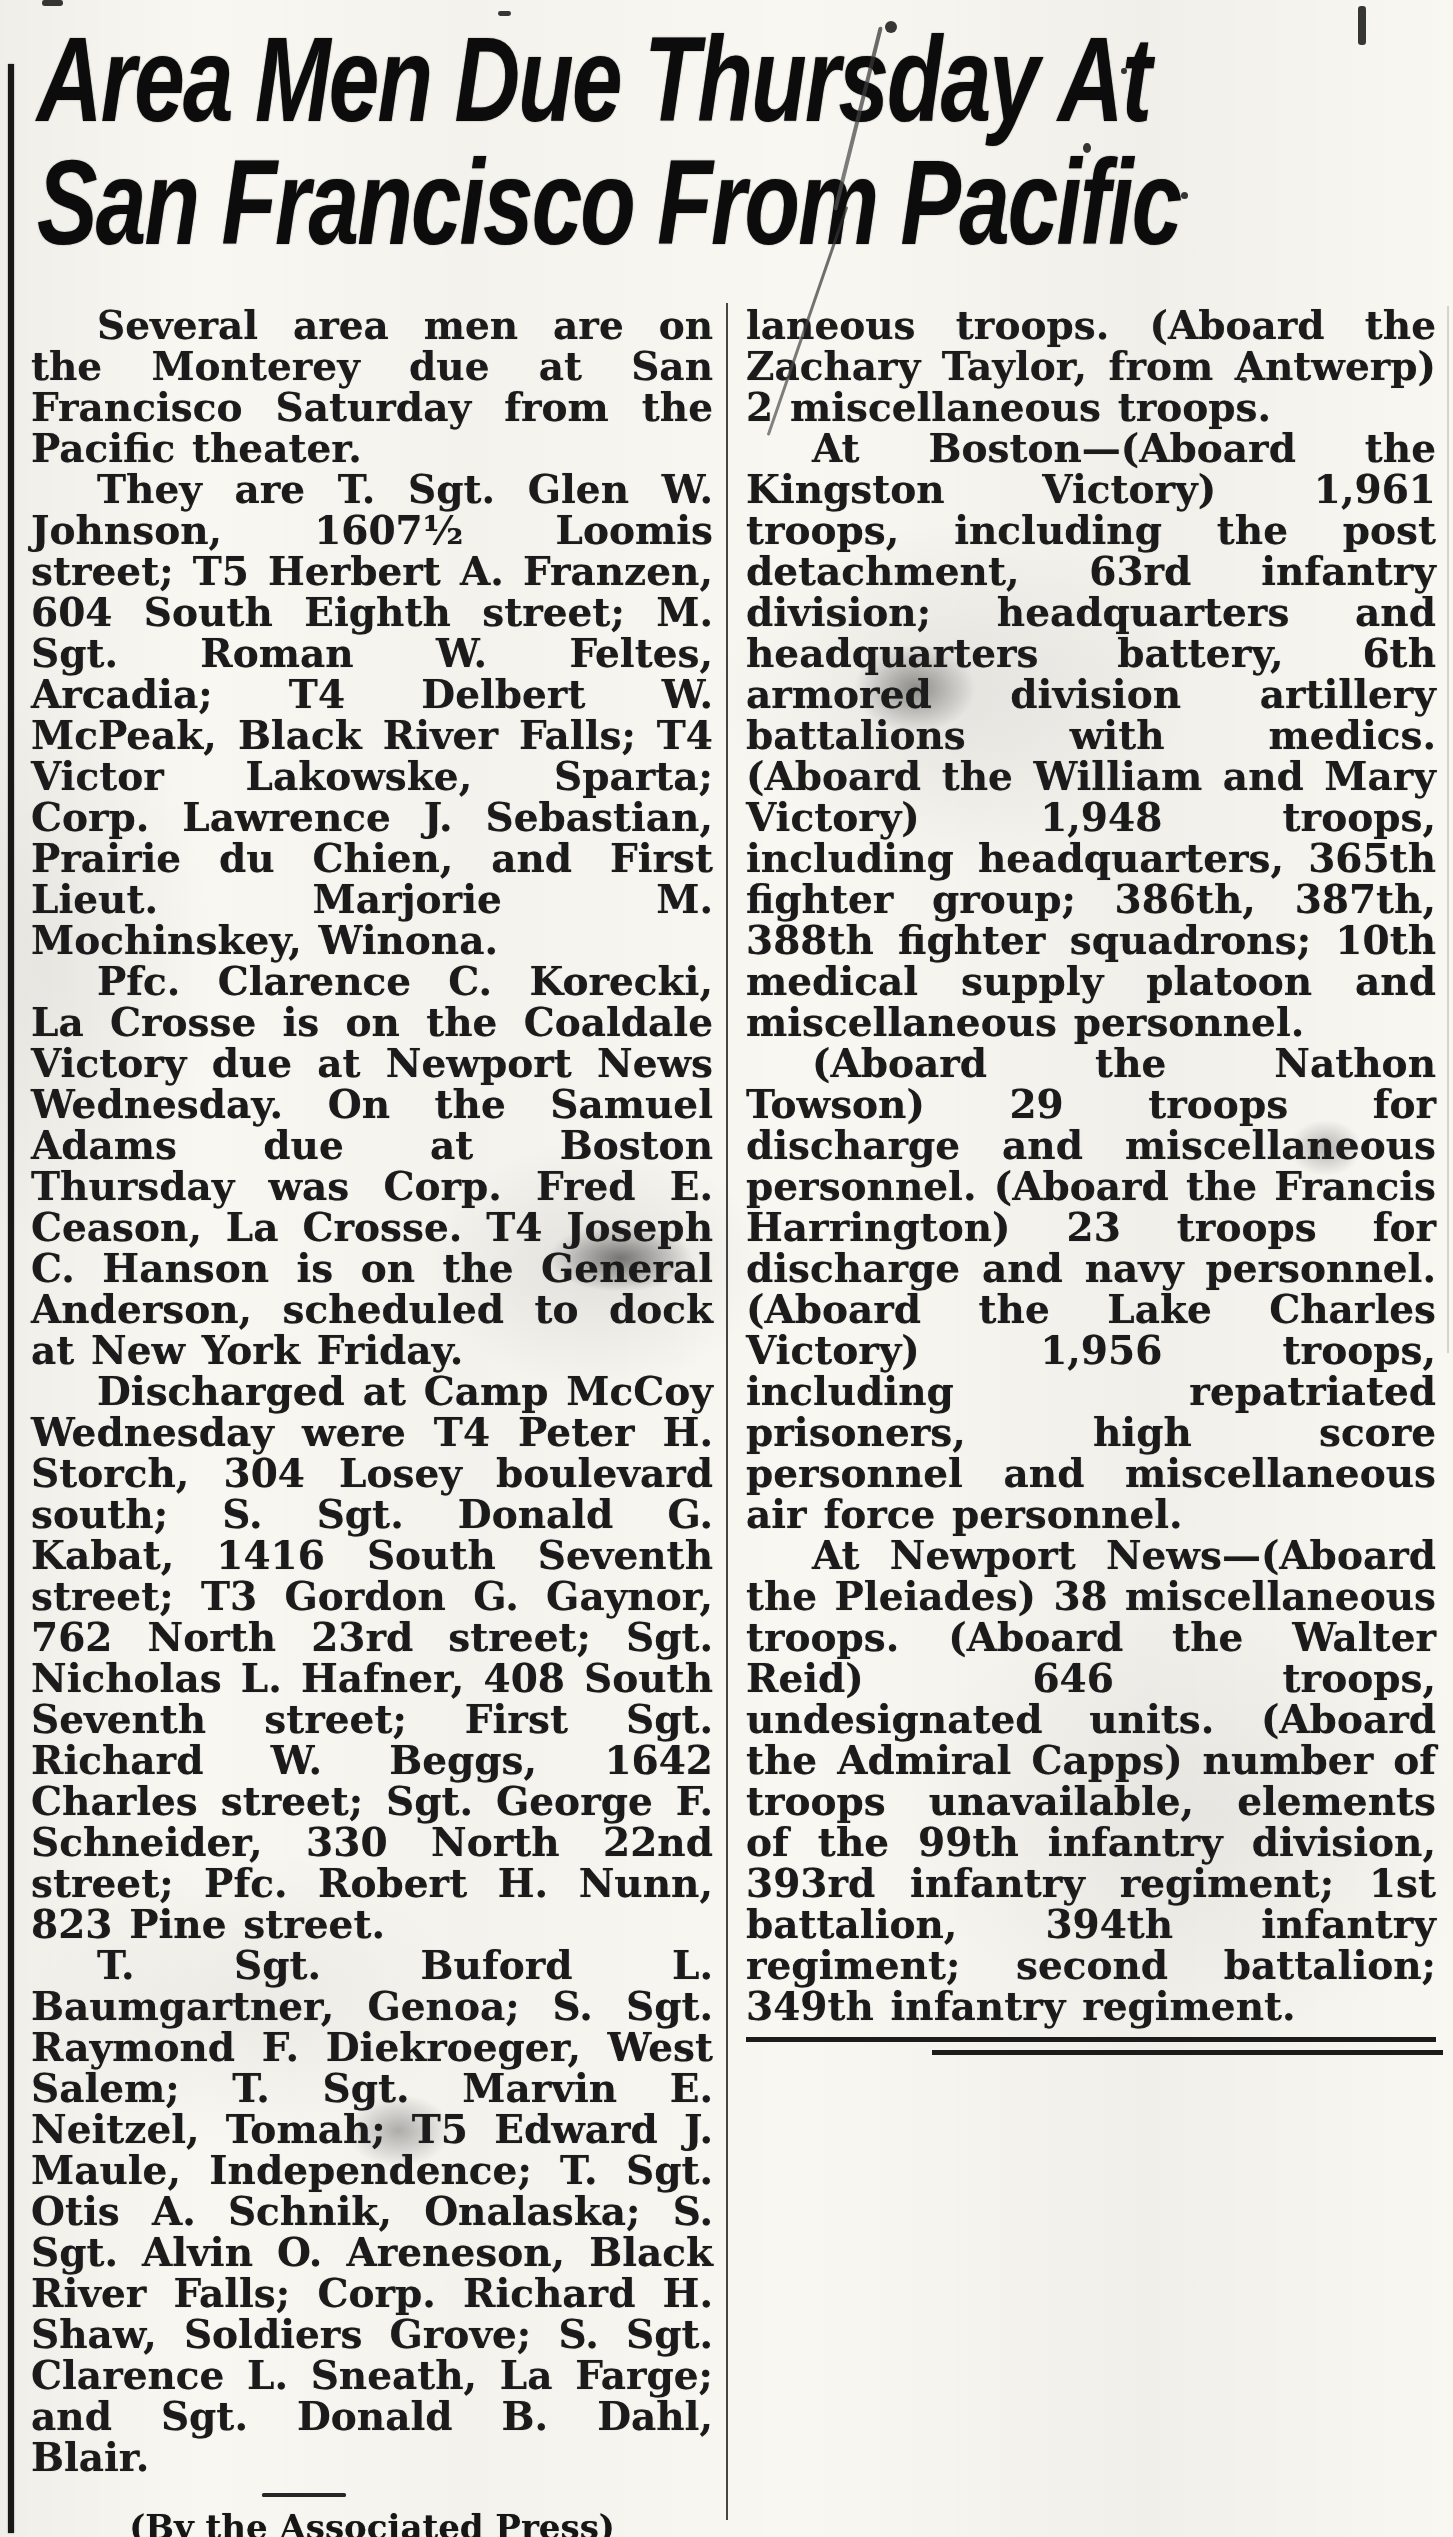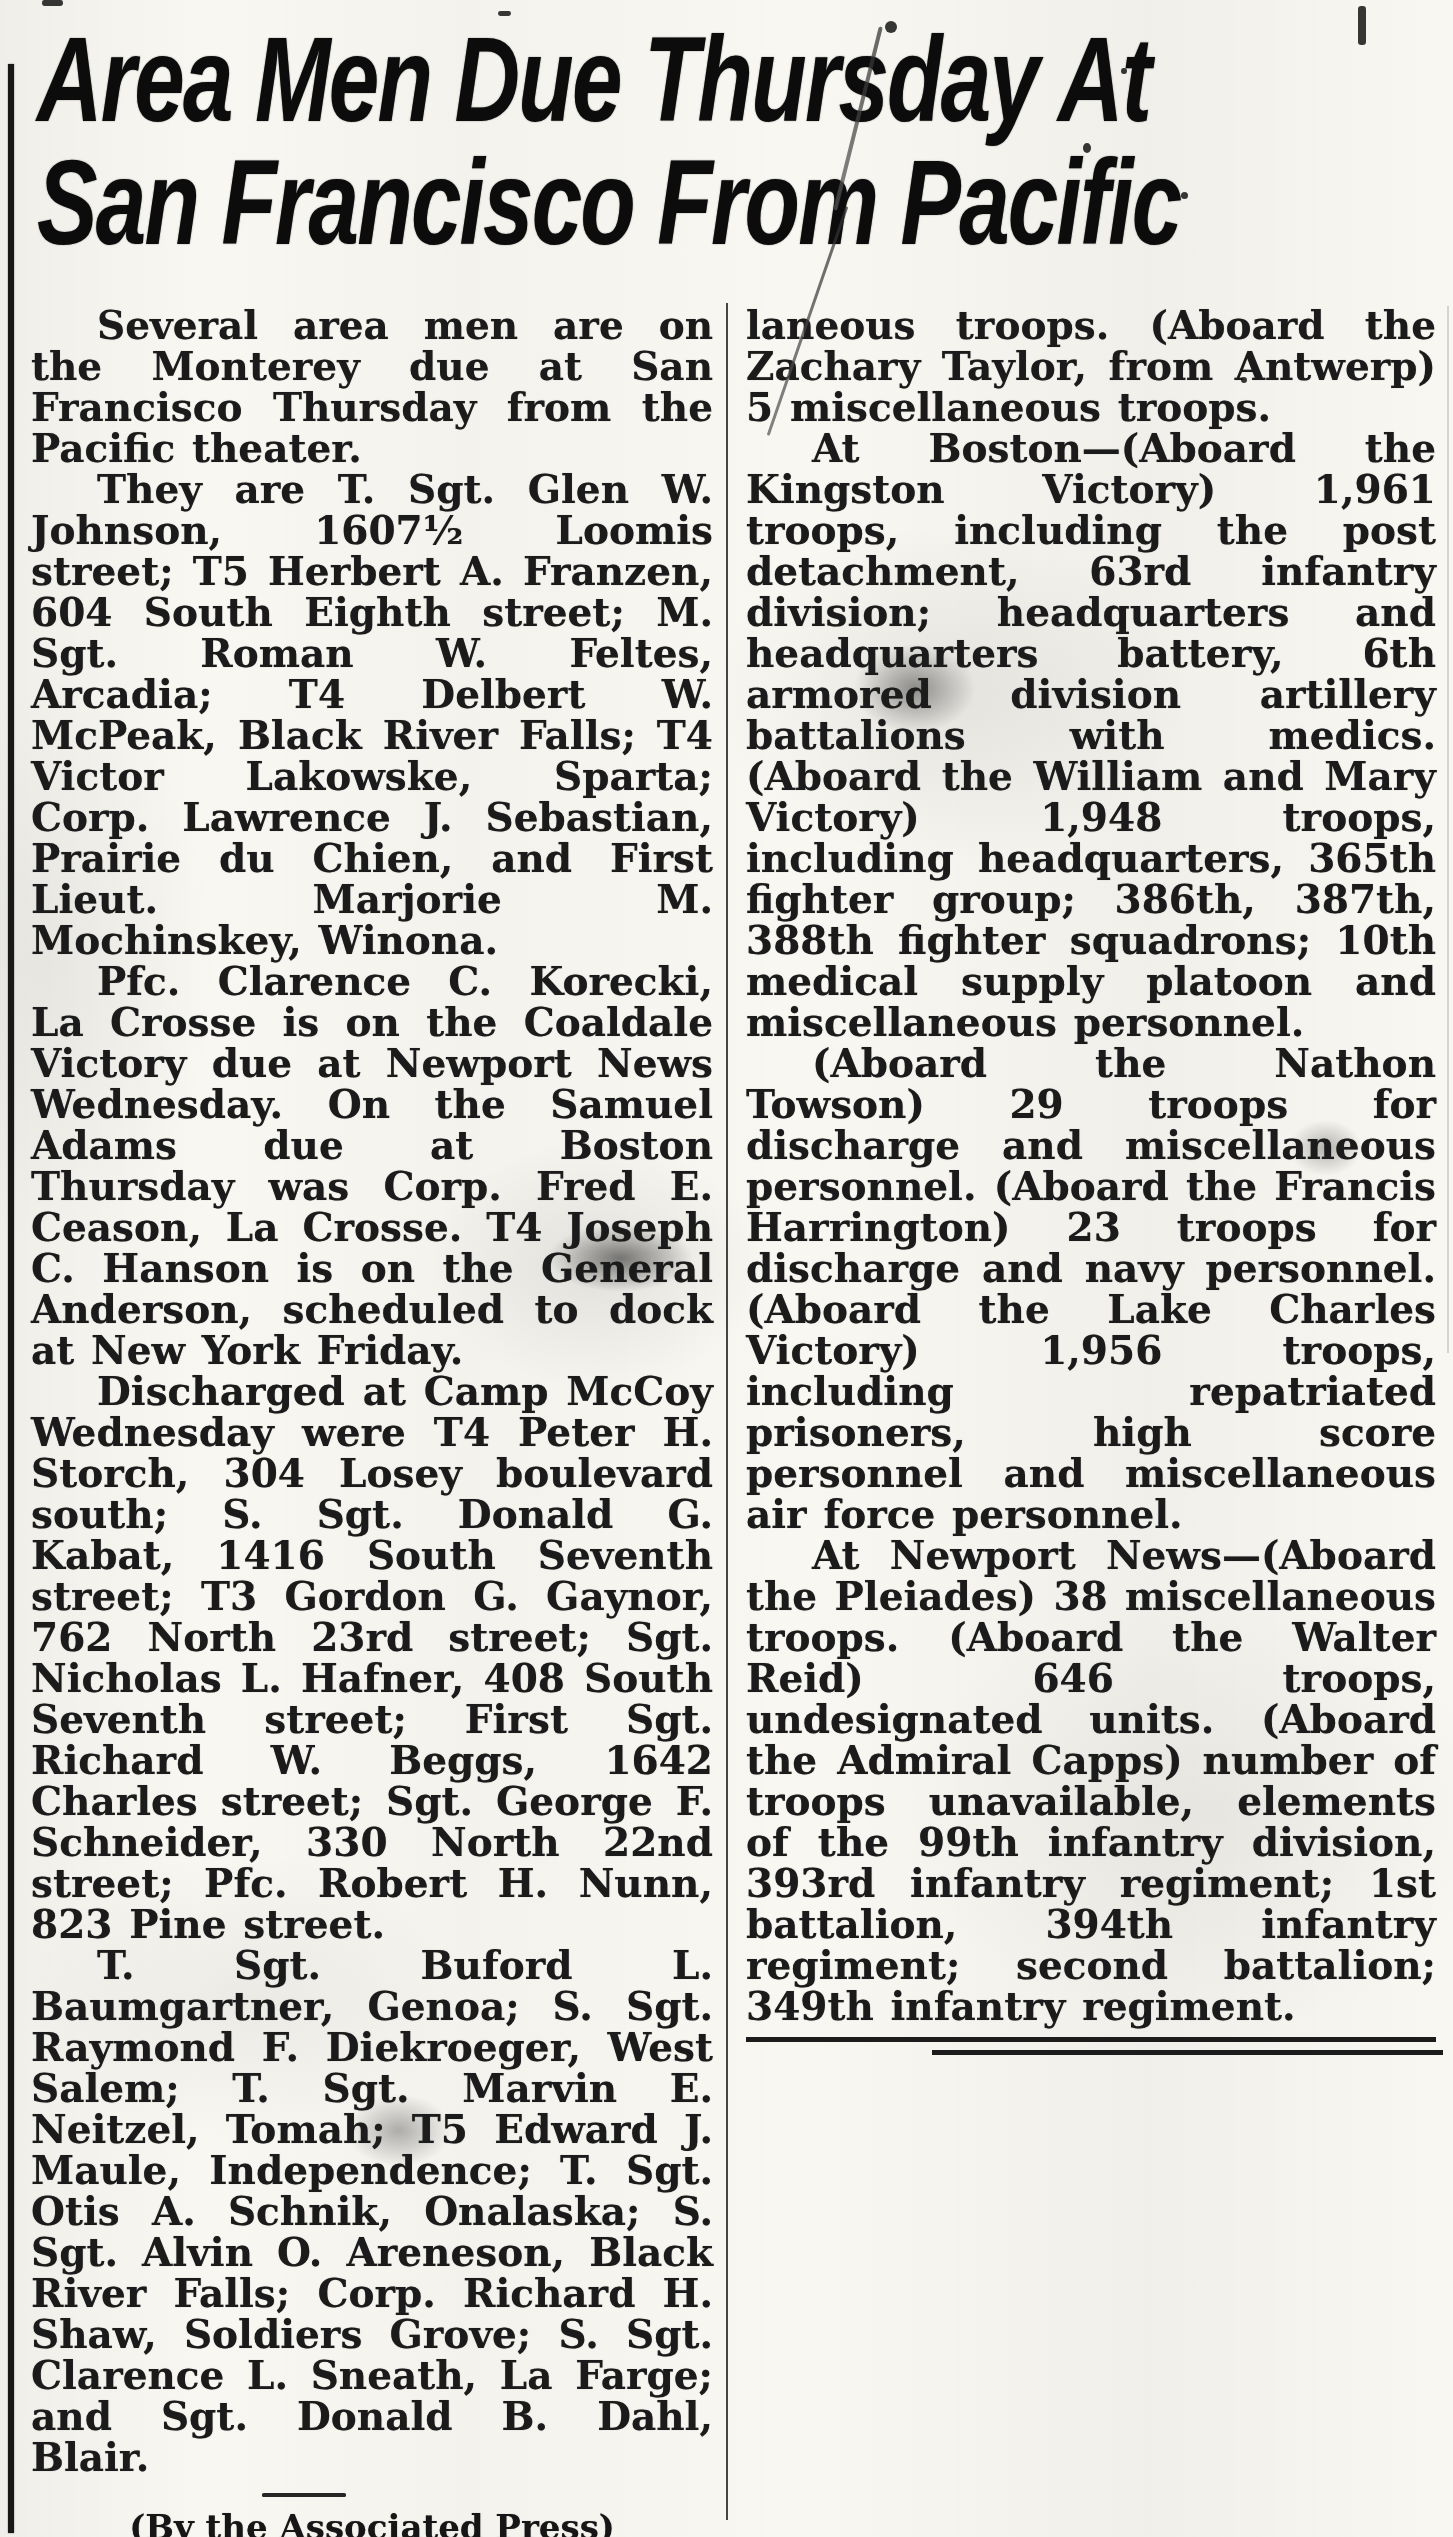--- a/index.html
+++ b/index.html
@@ -50,30 +50,30 @@
 
 <div class="page">
 
   <div class="left-edge-rule"></div>
   <div class="center-rule"></div>
   <div class="right-edge-rule"></div>
 
   <h1 class="headline"><span>Area Men Due Thursday At</span><br><span>San Francisco From Pacific</span></h1>
 
   <div class="col col-left">
-      <p class="para indent">Several area men are on the Monterey due at San Francisco Thursday from the Pacific theater.</p>
+      <p class="para indent">Several area men are on the Monterey due at San Francisco Saturday from the Pacific theater.</p>
       <p class="para indent">They are T. Sgt. Glen W. Johnson, 1607½ Loomis street; T5 Herbert A. Franzen, 604 South Eighth street; M. Sgt. Roman W. Feltes, Arcadia; T4 Delbert W. McPeak, Black River Falls; T4 Victor Lakowske, Sparta; Corp. Lawrence J. Sebastian, Prairie du Chien, and First Lieut. Marjorie M. Mochinskey, Winona.</p>
       <p class="para indent">Pfc. Clarence C. Korecki, La Crosse is on the Coaldale Victory due at Newport News Wednesday. On the Samuel Adams due at Boston Thursday was Corp. Fred E. Ceason, La Crosse. T4 Joseph C. Hanson is on the General Anderson, scheduled to dock at New York Friday.</p>
       <p class="para indent">Discharged at Camp McCoy Wednesday were T4 Peter H. Storch, 304 Losey boulevard south; S. Sgt. Donald G. Kabat, 1416 South Seventh street; T3 Gordon G. Gaynor, 762 North 23rd street; Sgt. Nicholas L. Hafner, 408 South Seventh street; First Sgt. Richard W. Beggs, 1642 Charles street; Sgt. George F. Schneider, 330 North 22nd street; Pfc. Robert H. Nunn, 823 Pine street.</p>
       <p class="para indent">T. Sgt. Buford L. Baumgartner, Genoa; S. Sgt. Raymond F. Diekroeger, West Salem; T. Sgt. Marvin E. Neitzel, Tomah; T5 Edward J. Maule, Independence; T. Sgt. Otis A. Schnik, Onalaska; S. Sgt. Alvin O. Areneson, Black River Falls; Corp. Richard H. Shaw, Soldiers Grove; S. Sgt. Clarence L. Sneath, La Farge; and Sgt. Donald B. Dahl, Blair.</p>
       <div class="ap-divider"></div>
       <p class="byline">(By the Associated Press)</p>
     </div>
   <div class="col col-right">
-      <p class="para">laneous troops. (Aboard the Zachary Taylor, from Antwerp) 5 miscellaneous troops.</p>
+      <p class="para">laneous troops. (Aboard the Zachary Taylor, from Antwerp) 2 miscellaneous troops.</p>
       <p class="para indent">At Boston—(Aboard the Kingston Victory) 1,961 troops, including the post detachment, 63rd infantry division; headquarters and headquarters battery, 6th armored division artillery battalions with medics. (Aboard the William and Mary Victory) 1,948 troops, including headquarters, 365th fighter group; 386th, 387th, 388th fighter squadrons; 10th medical supply platoon and miscellaneous personnel.</p>
       <p class="para indent">(Aboard the Nathon Towson) 29 troops for discharge and miscellaneous personnel. (Aboard the Francis Harrington) 23 troops for discharge and navy personnel. (Aboard the Lake Charles Victory) 1,956 troops, including repatriated prisoners, high score personnel and miscellaneous air force personnel.</p>
       <p class="para indent">At Newport News—(Aboard the Pleiades) 38 miscellaneous troops. (Aboard the Walter Reid) 646 troops, undesignated units. (Aboard the Admiral Capps) number of troops unavailable, elements of the 99th infantry division, 393rd infantry regiment; 1st battalion, 394th infantry regiment; second battalion; 349th infantry regiment.</p>
       <div class="double-rule">
         <div class="r1"></div>
         <div class="r2"></div>
       </div>
     </div>
 
   <div class="scratch" style="left:856px;top:24px;width:4px;height:189px;transform:rotate(14deg);"></div>

